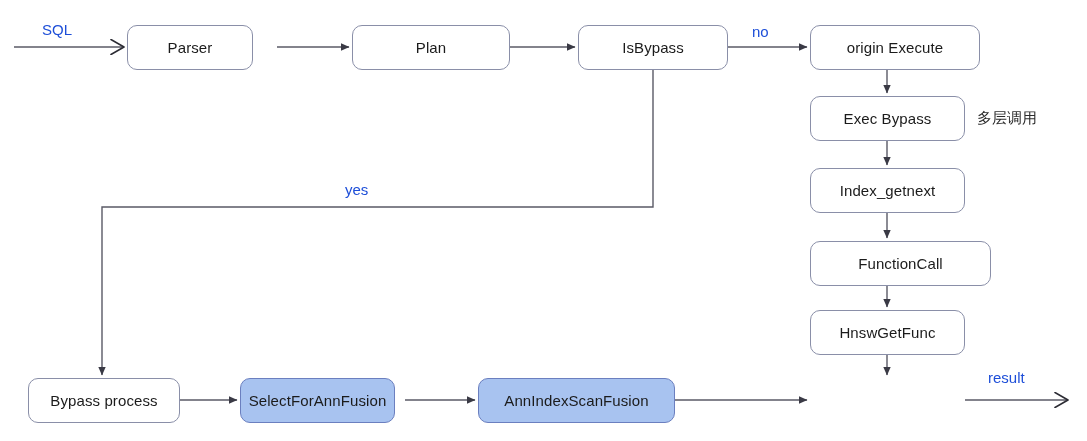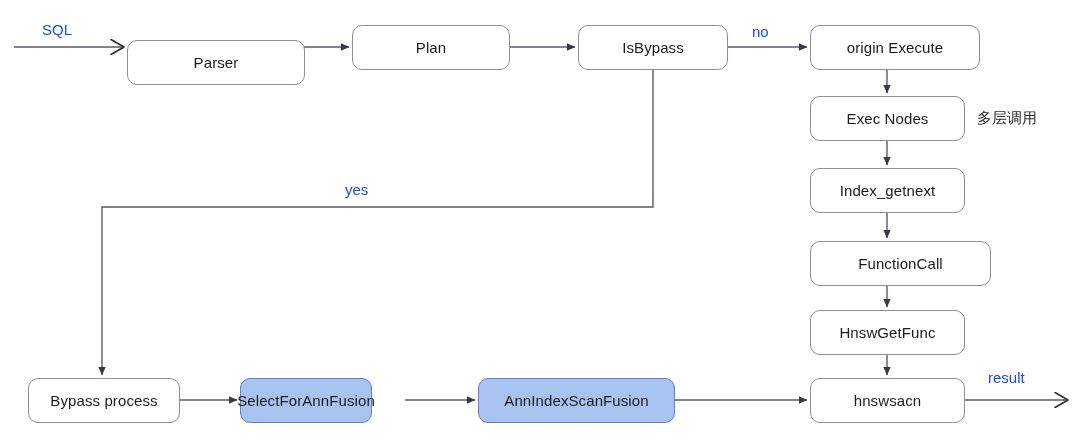--- a/index.html
+++ b/index.html
@@ -86,61 +86,58 @@
       <path d="M887,213 L887,238" marker-end="url(#mk-arrow)"></path>
       <path d="M887,286 L887,307" marker-end="url(#mk-arrow)"></path>
       <path d="M887,355 L887,375" marker-end="url(#mk-arrow)"></path>
       <path d="M180,400 L237,400" marker-end="url(#mk-arrow)"></path>
       <path d="M405,400 L475,400" marker-end="url(#mk-arrow)"></path>
       <path d="M675,400 L807,400" marker-end="url(#mk-arrow)"></path>
       <path d="M965,400 L1068,400" marker-end="url(#mk-open)"></path>
     </g>
   </svg>
 
-  <div class="node" style="left:127px; top:40px; width:178px; height:45px;">
+  <div class="node" style="left:127px; top:25px; width:126px; height:45px;">
     <span>Parser</span>
   </div>
 
   <div class="node" style="left:352px; top:25px; width:158px; height:45px;">
     <span>Plan</span>
   </div>
 
   <div class="node" style="left:578px; top:25px; width:150px; height:45px;">
     <span>IsBypass</span>
   </div>
 
   <div class="node" style="left:810px; top:25px; width:170px; height:45px;">
     <span>origin Execute</span>
   </div>
 
   <div class="node" style="left:810px; top:96px; width:155px; height:45px;">
-    <span>Exec Nodes</span>
+    <span>Exec Bypass</span>
   </div>
 
   <div class="node" style="left:810px; top:168px; width:155px; height:45px;">
     <span>Index_getnext</span>
   </div>
 
   <div class="node" style="left:810px; top:241px; width:181px; height:45px;">
     <span>FunctionCall</span>
   </div>
 
   <div class="node" style="left:810px; top:310px; width:155px; height:45px;">
     <span>HnswGetFunc</span>
   </div>
 
-  <div class="node" style="left:810px; top:378px; width:155px; height:45px;">
-    <span>hnswsacn</span>
-  </div>
 
   <div class="node" style="left:28px; top:378px; width:152px; height:45px;">
     <span>Bypass process</span>
   </div>
 
-  <div class="node accent" style="left:240px; top:378px; width:132px; height:45px;">
+  <div class="node accent" style="left:240px; top:378px; width:155px; height:45px;">
     <span>SelectForAnnFusion</span>
   </div>
 
   <div class="node accent" style="left:478px; top:378px; width:197px; height:45px;">
     <span>AnnIndexScanFusion</span>
   </div>
 
   <div class="edge-label" style="left:42px; top:22px;">SQL</div>
 
   <div class="edge-label" style="left:752px; top:24px;">no</div>

